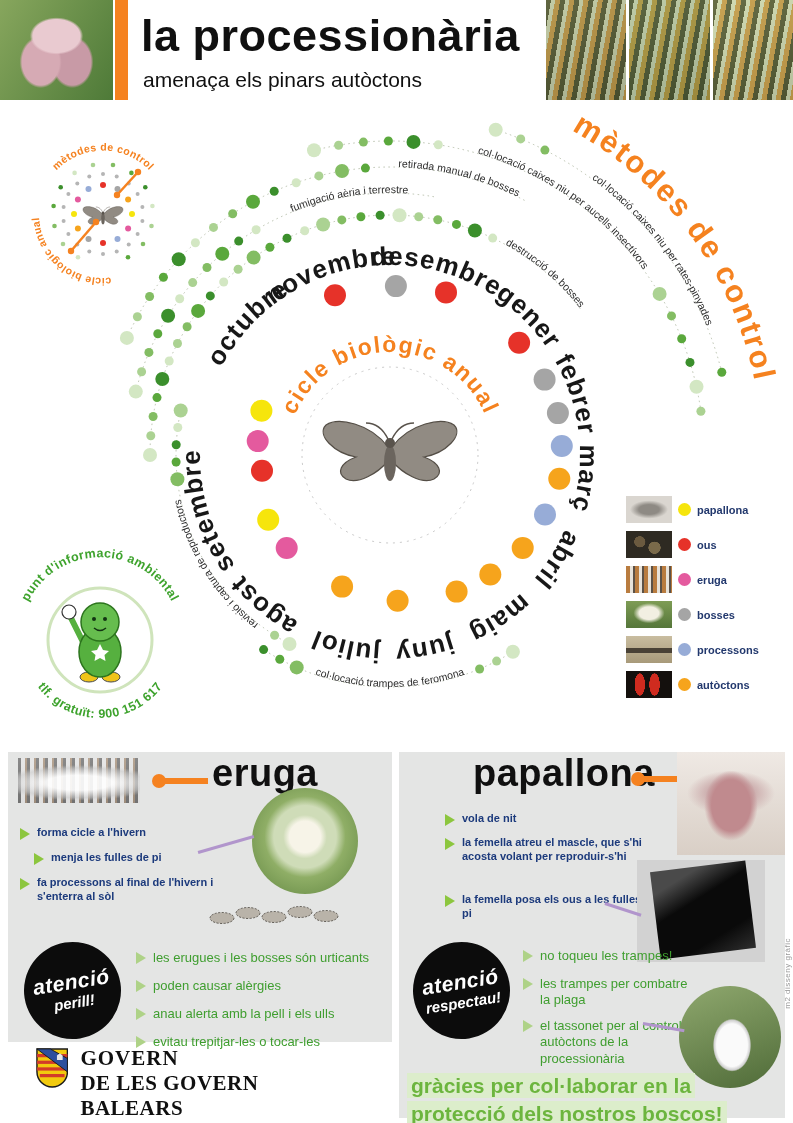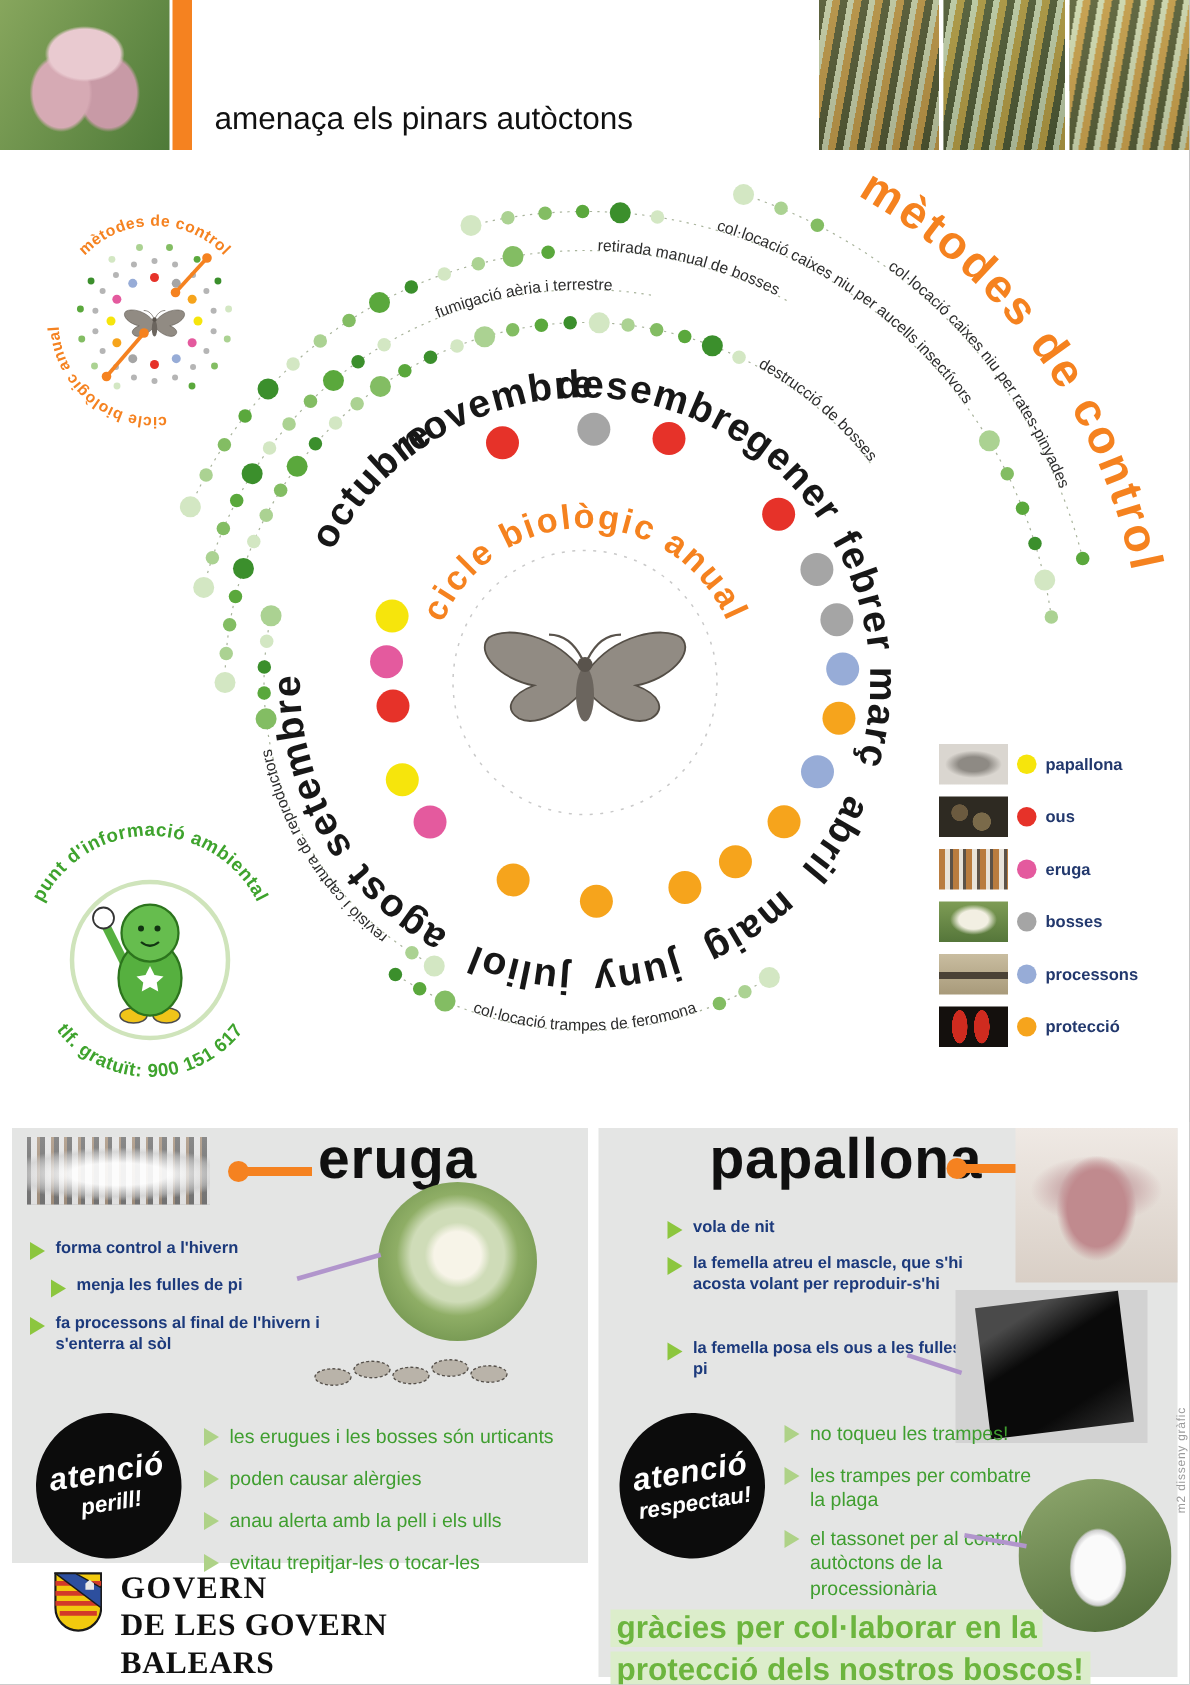--- a/index.html
+++ b/index.html
@@ -90,20 +90,21 @@
   .gov-line2{font-size:21px;letter-spacing:.5px}
   .credit{position:absolute;right:1px;top:190px;writing-mode:vertical-rl;transform:rotate(180deg);font-size:8px;color:#9a9a9a;letter-spacing:.5px}
 </style>
 </head>
 <body>
 
 <div class="poster">
 
   <div class="hdr-photo-left"></div>
   <div class="hdr-bar"></div>
+  <div class="hdr-title">la processionària</div>
   <div class="hdr-sub">amenaça els pinars autòctons</div>
   <div class="hdr-photos">
     <div class="cat-photo"></div>
     <div class="cat-photo" style="filter:hue-rotate(8deg)"></div>
     <div class="cat-photo" style="filter:brightness(1.08)"></div>
   </div>
 
   <svg id="cycle-svg" width="793" height="630" viewBox="0 0 793 630">
     <defs>
       <g id="moth-half">
@@ -351,37 +352,37 @@
         <span class="legend-label">bosses</span>
       </div>
       <div class="legend-row">
         <div class="legend-photo lp-processons"></div>
         <span class="legend-dot" style="background: rgb(151, 172, 215);"></span>
         <span class="legend-label">processons</span>
       </div>
       <div class="legend-row">
         <div class="legend-photo lp-crisalides"></div>
         <span class="legend-dot" style="background: rgb(246, 164, 28);"></span>
-        <span class="legend-label">protecció</span>
+        <span class="legend-label">autòctons</span>
       </div>
     </div>
 
   <div class="bottom-section">
 
     <div class="panel panel-left">
       <div class="eruga-photo"></div>
       <div class="orange-dot" style="left:144px;top:22px"></div>
       <div class="title-line" style="left:156px;top:26px;width:44px"></div>
       <div class="sec-title" style="left:204px;top:0">eruga</div>
       <div class="nest-circle"></div>
       <div class="connector" style="left:190px;top:99px;width:58px;transform:rotate(-16deg)"></div>
 
       <div class="bullet" style="left:12px;top:74px;max-width:230px">
         <span class="arrow"></span>
-        <span class="btxt">forma control a l'hivern</span>
+        <span class="btxt">forma cicle a l'hivern</span>
       </div>
       <div class="bullet" style="left:26px;top:99px;max-width:230px">
         <span class="arrow"></span>
         <span class="btxt">menja les fulles de pi</span>
       </div>
       <div class="bullet" style="left:12px;top:124px;max-width:232px">
         <span class="arrow"></span>
         <span class="btxt">fa processons al final de l'hivern i s'enterra al sòl</span>
       </div>
 

